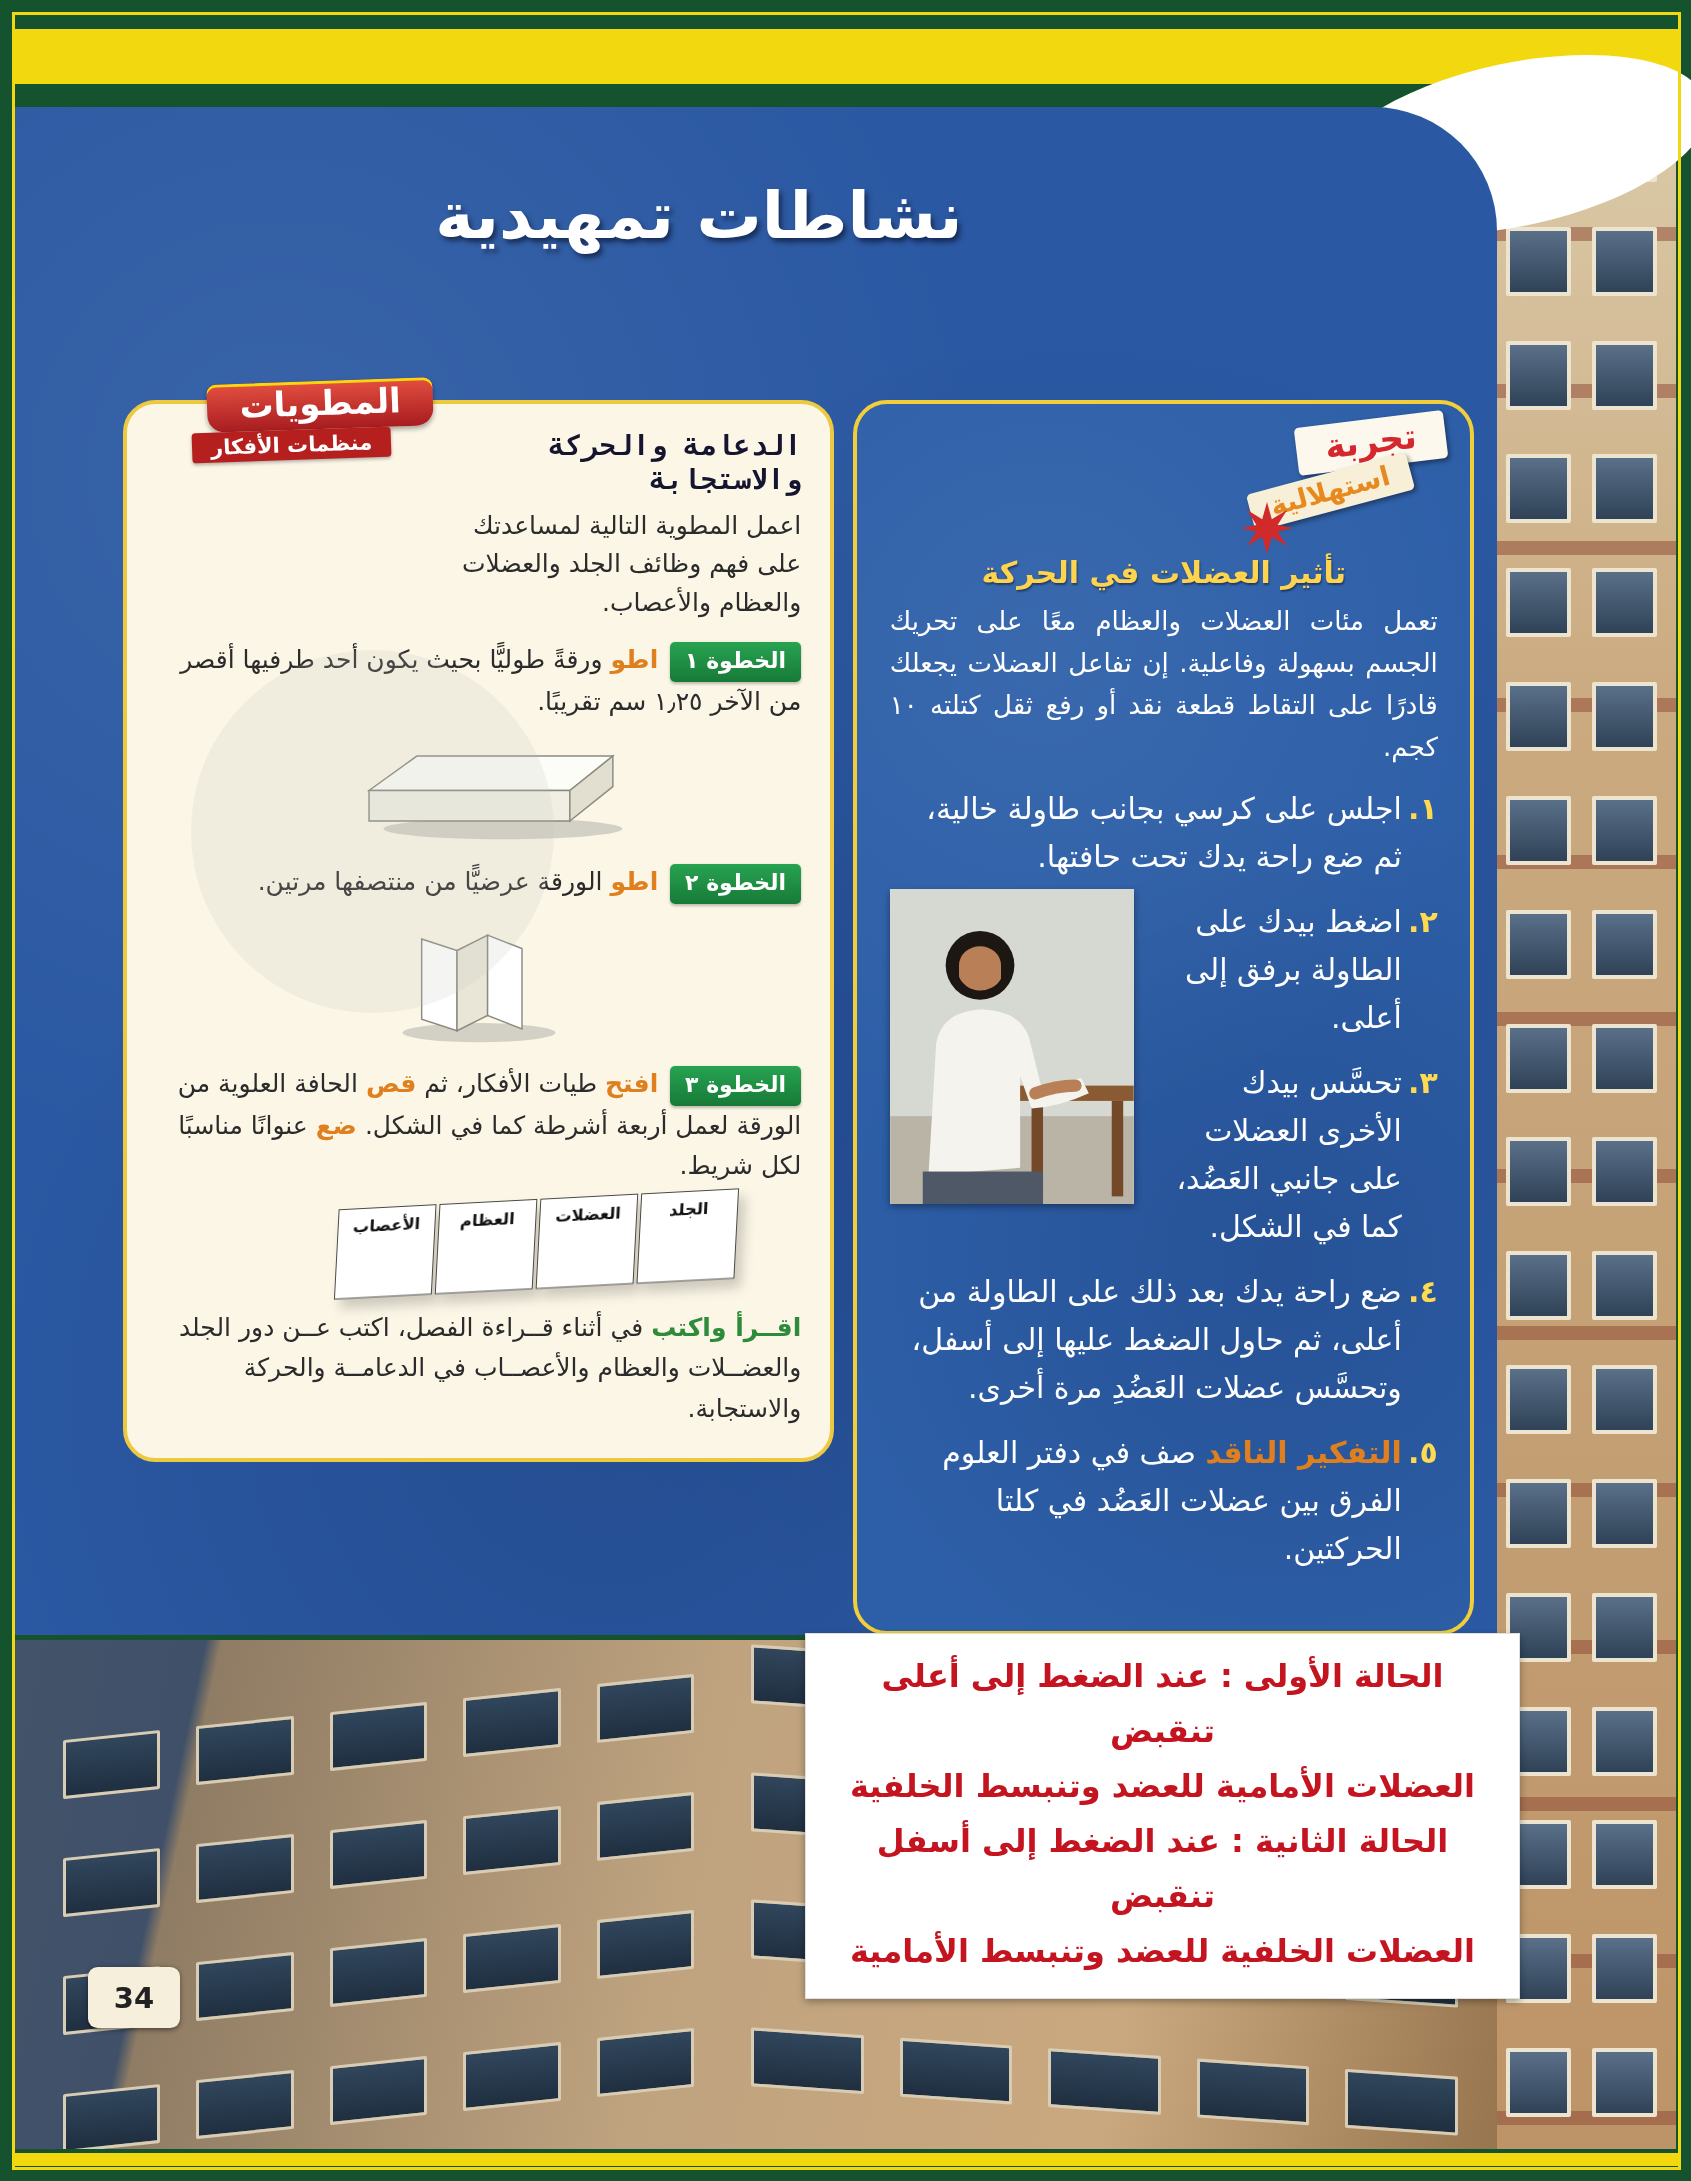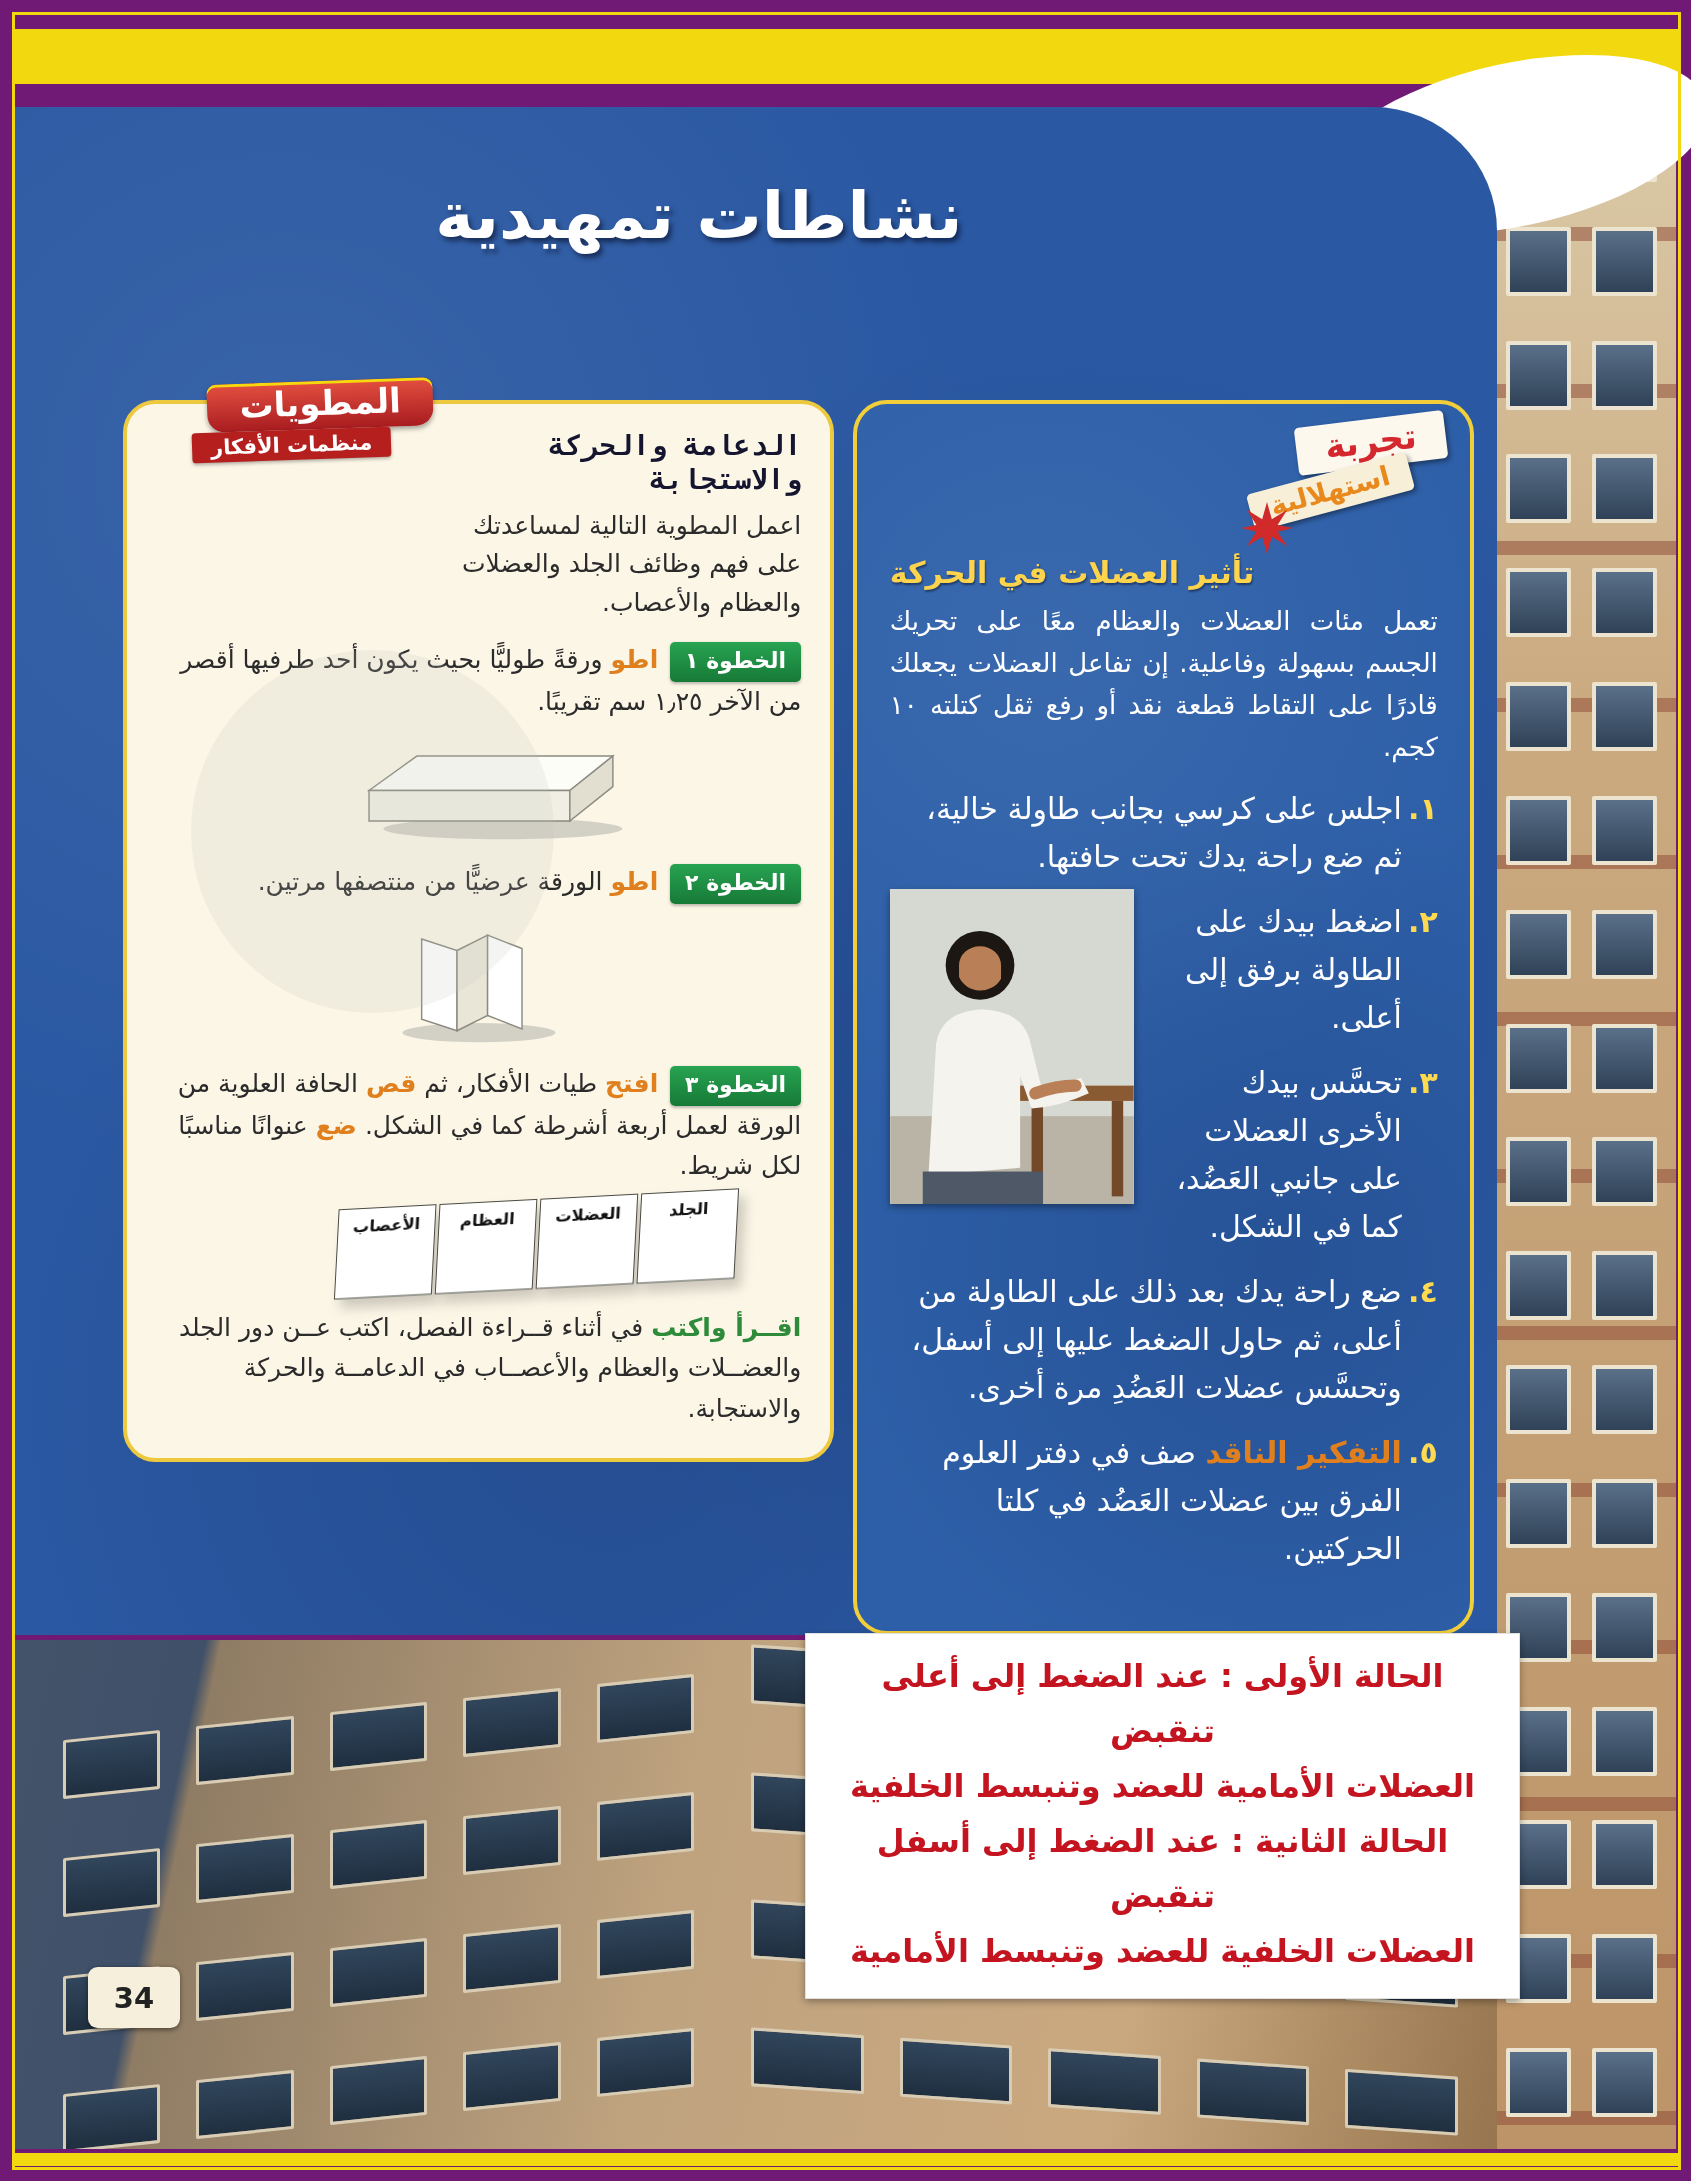--- a/index.html
+++ b/index.html
@@ -1,17 +1,17 @@
 <!DOCTYPE html>
 <html><head>
 <meta charset="utf-8">
 <style>
   * { margin:0; padding:0; box-sizing:border-box; }
   body { background:#888; font-family:"DejaVu Sans", sans-serif; }
-  .page{ position:relative; width:1692px; height:2181px; background:#701a75; overflow:hidden; margin:0 auto; }
+  .page{ position:relative; width:1692px; height:2181px; background:#14532d; overflow:hidden; margin:0 auto; }
 
   
   .frame{ position:absolute; inset:11.5px; border:3.8px solid #f2d90f; pointer-events:none; z-index:7; }
   .top-band{ position:absolute; left:11.5px; right:11.5px; top:29px; height:55px; background:#f2d90f; z-index:2; }
   .bottom-band{ position:absolute; left:11.5px; right:11.5px; top:2153px; height:13.4px; background:#f2d90f; z-index:6; }
 
   
   .photo-strip{ position:absolute; left:1487px; top:84px; width:189px; height:2065px; z-index:1; overflow:hidden;
     background:linear-gradient(180deg,#dbcba9 0%, #cbaa80 30%, #bd9468 100%); }
   .photo-strip::before{ content:""; position:absolute; inset:0;
@@ -66,21 +66,21 @@
       radial-gradient(circle at 70% 70%, rgba(0,0,40,.14), transparent 50%),
       #2d5fa8; }
   .exp-badge{ position:absolute; top:9.6px; right:15.3px; width:220px; height:143px; }
   .badge-card1{ position:absolute; top:5.7px; right:9.6px; background:#fdf8ee; color:#d4272e; font-weight:800;
     font-size:34px; padding:1.9px 29px 5.7px; border-radius:4.8px; transform:rotate(-7deg);
     box-shadow:1.9px 2.9px 4.8px rgba(0,0,0,.4); }
   .badge-card2{ position:absolute; top:59px; right:42px; background:#f8efd8; color:#e8891e; font-weight:800;
     font-size:27px; padding:1.9px 21px 4.8px; border-radius:4.8px; transform:rotate(-15deg);
     box-shadow:1.9px 2.9px 4.8px rgba(0,0,0,.4); }
   .badge-star{ position:absolute; left:5.7px; top:88px; }
-  .exp-title{ margin-top:126px; font-size:30px; font-weight:800; color:#ffd44d; text-align:left;
+  .exp-title{ margin-top:126px; font-size:30px; font-weight:800; color:#ffd44d; text-align:center;
     text-shadow:1px 1.9px 1.9px rgba(0,0,20,.4); }
   .exp-intro{ margin-top:9.6px; font-size:26px; line-height:1.62; text-align:justify; }
   .exp-items{ margin-top:7.6px; }
   .exp-item{ font-size:30px; line-height:1.6; margin-top:17px; text-indent:-36px; padding-right:36px; }
   .exp-num{ color:#ffd94f; font-weight:800; display:inline-block; width:36px; text-indent:0; }
   .exp-photo{ float:left; width:244px; height:315px; margin:7.6px 21px 9.6px 0; box-shadow:0 2.9px 7.6px rgba(0,0,0,.4);
     background:#d6d8d2; }
 
   
   .bottom-photo{ position:absolute; left:15.3px; top:1640px; width:1482px; height:509px; z-index:1; overflow:hidden;

